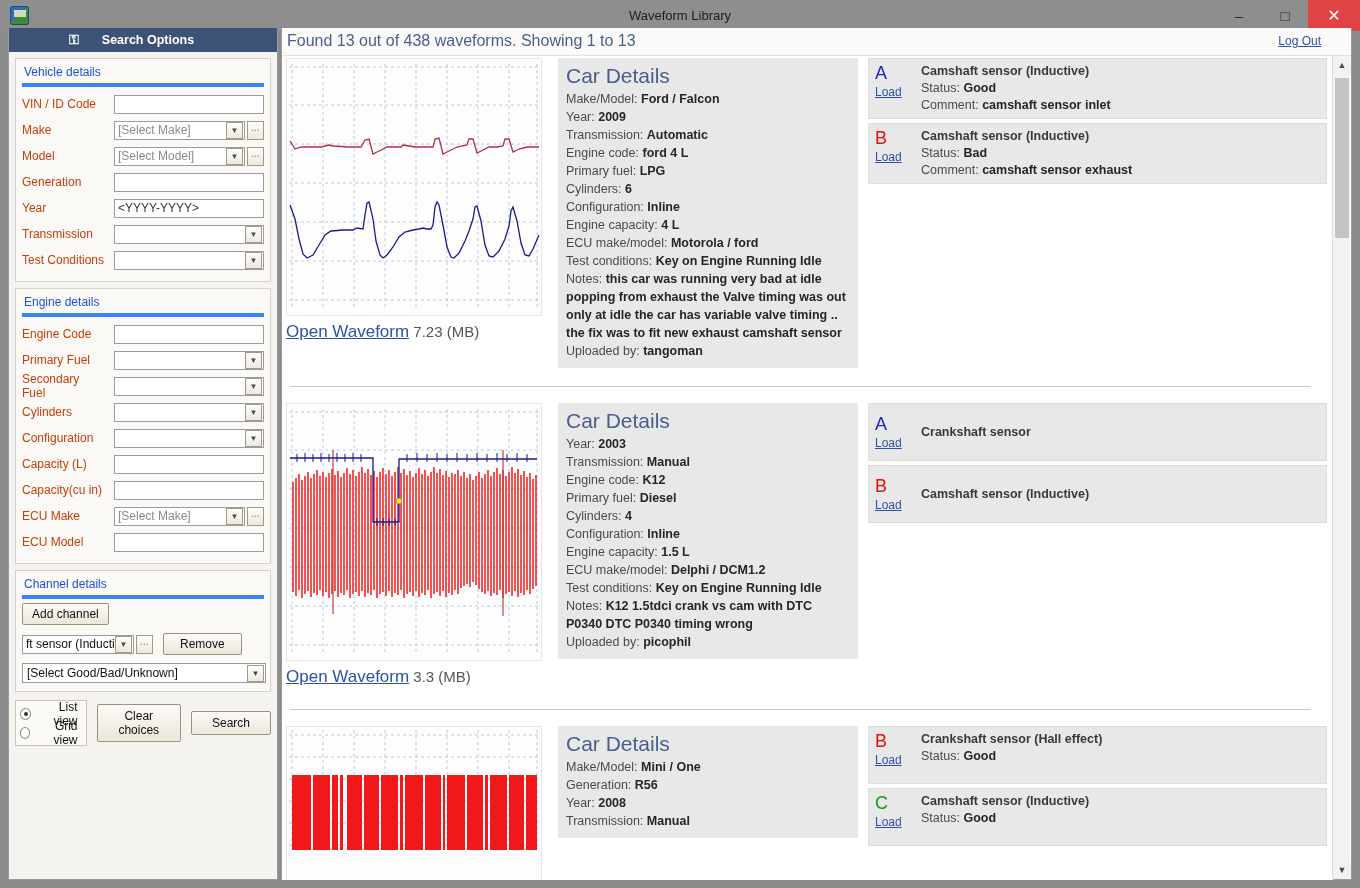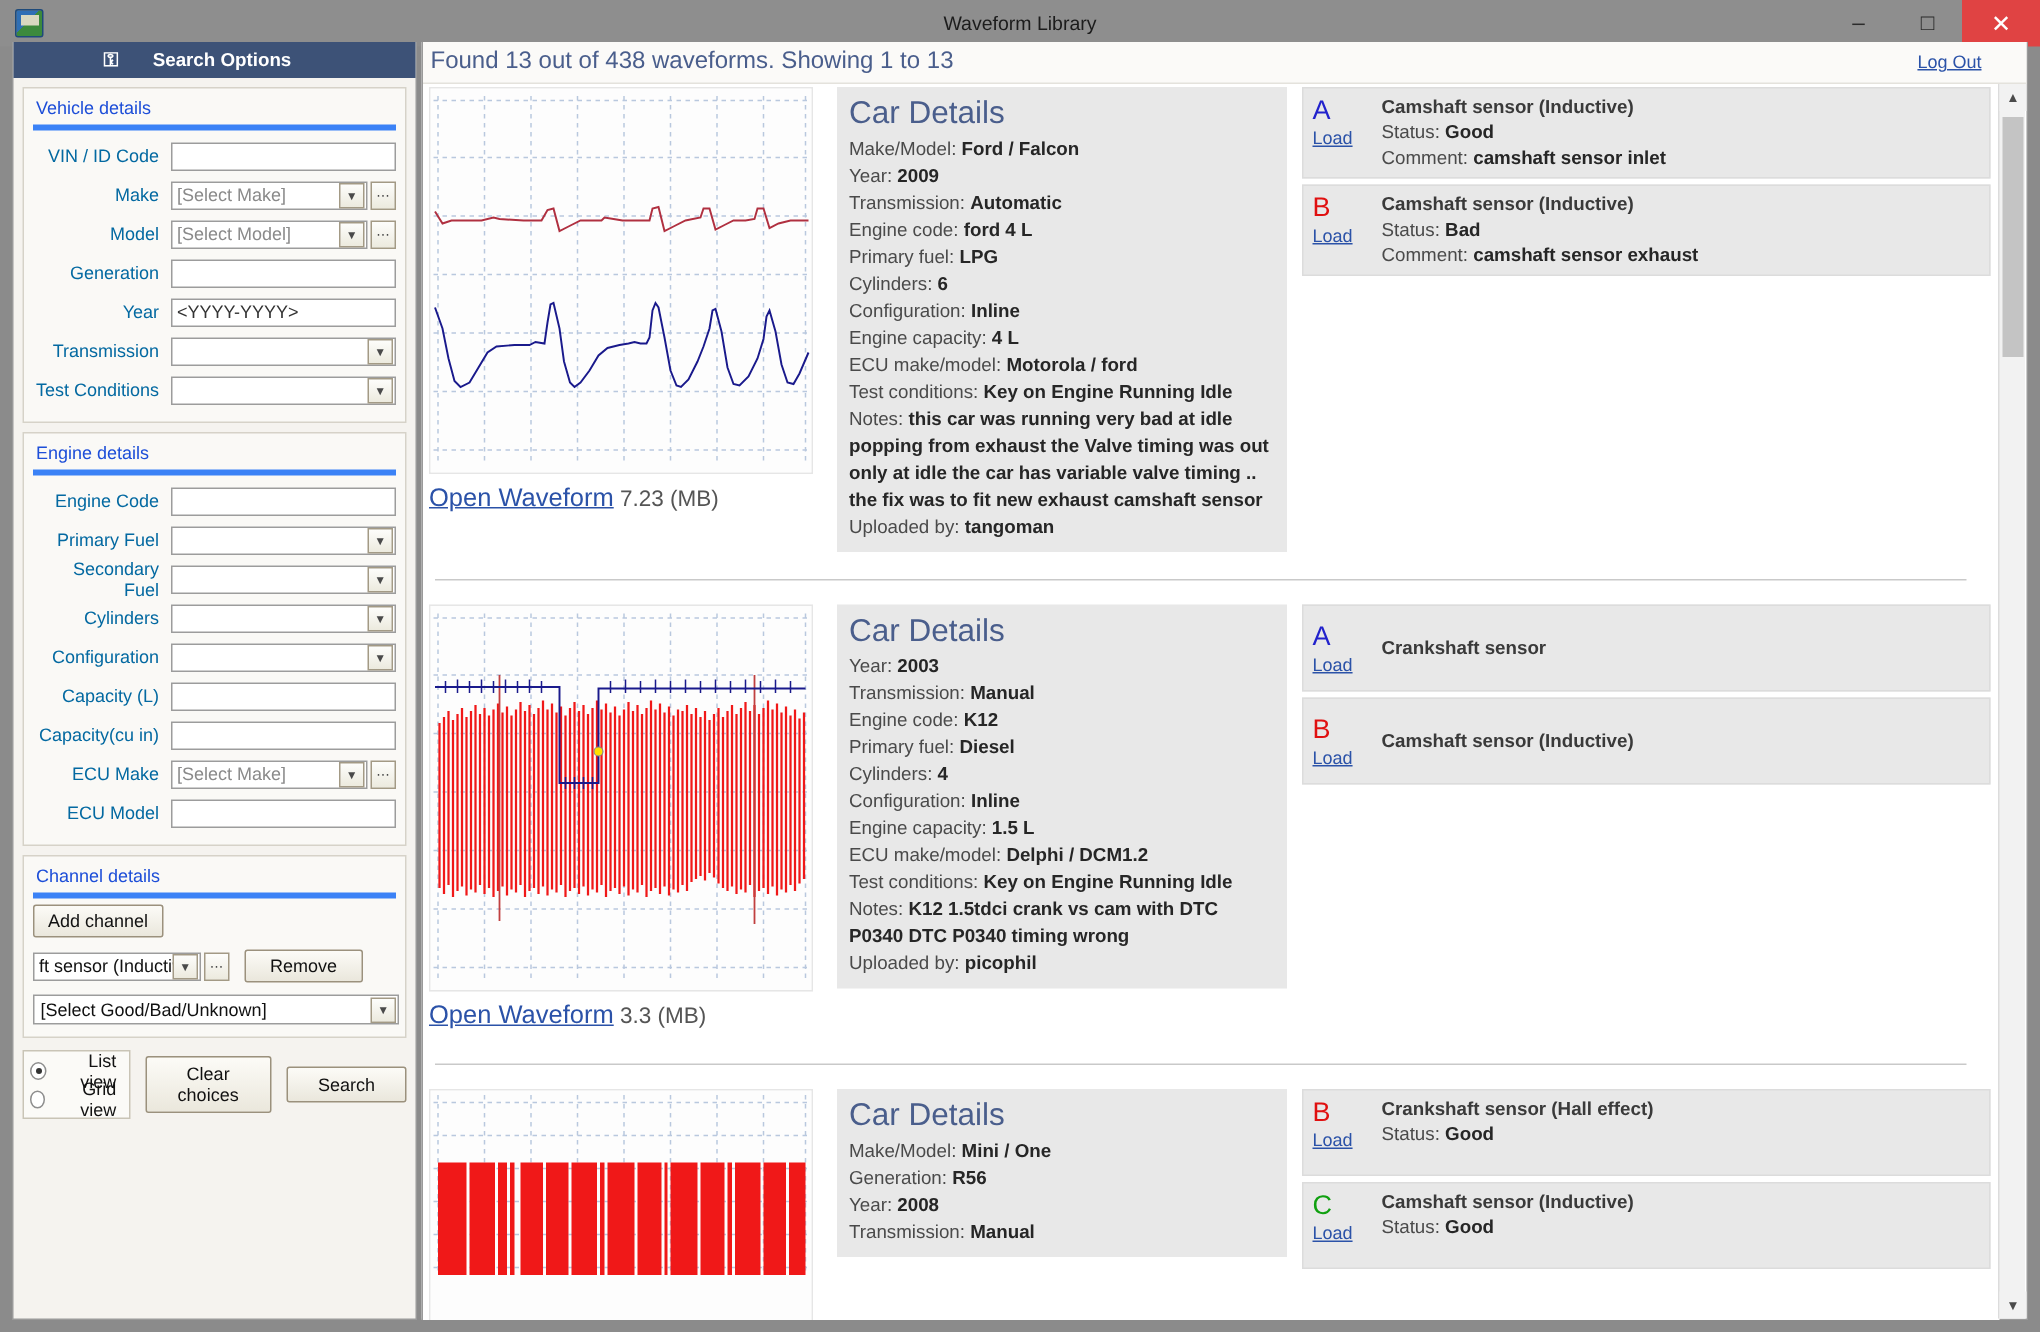--- a/index.html
+++ b/index.html
@@ -83,22 +83,22 @@
     font-size: 12px; color: #1d4ed8;
     padding: 2px 0 4px 2px;
     border-bottom: 4px solid #3b82f6;
     margin-bottom: 4px;
   }
   .field-row {
     display: flex; align-items: center;
     height: 26px;
   }
   .field-label {
-    width: 108px; text-align: right; padding-right: 8px;
-    font-size: 12px; color: #0369a1;
+    width: 108px; text-align: left; padding-right: 8px;
+    font-size: 12px; color: #c2410c;
   }
   .field-ctl { position: relative; display: flex; }
   .txtbox {
     width: 150px; height: 19px;
     border: 1px solid #9c9c9c;
     background: #ffffff;
     font-size: 12px; color: #111;
     padding: 0 3px; line-height: 17px;
   }
   .txtbox.placeholder { color: #333; }

